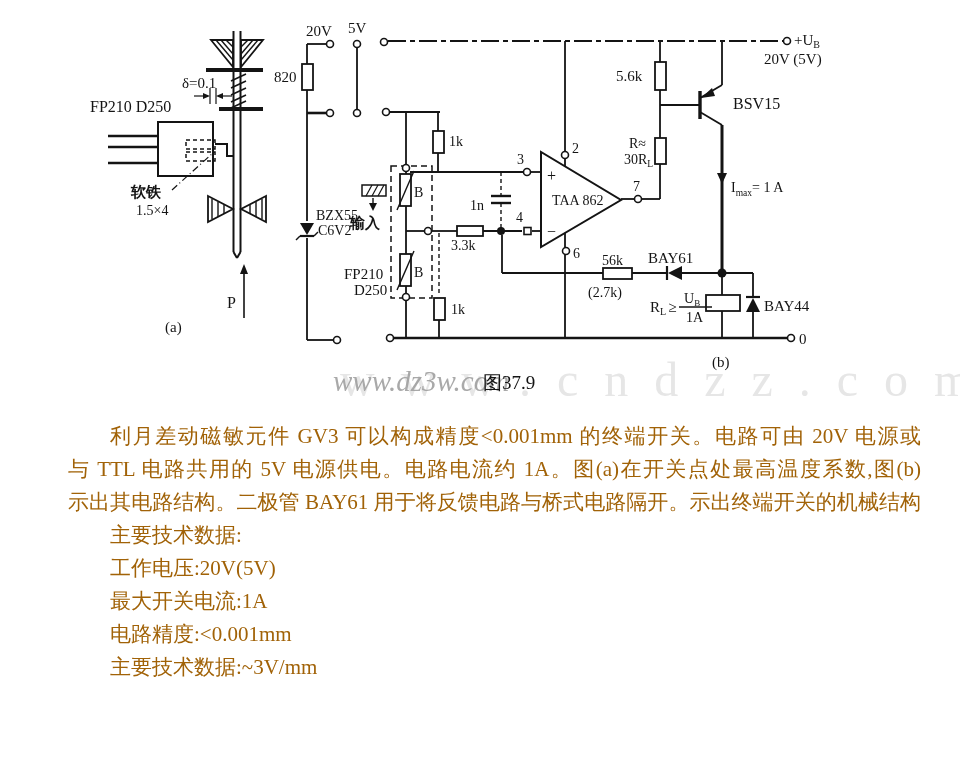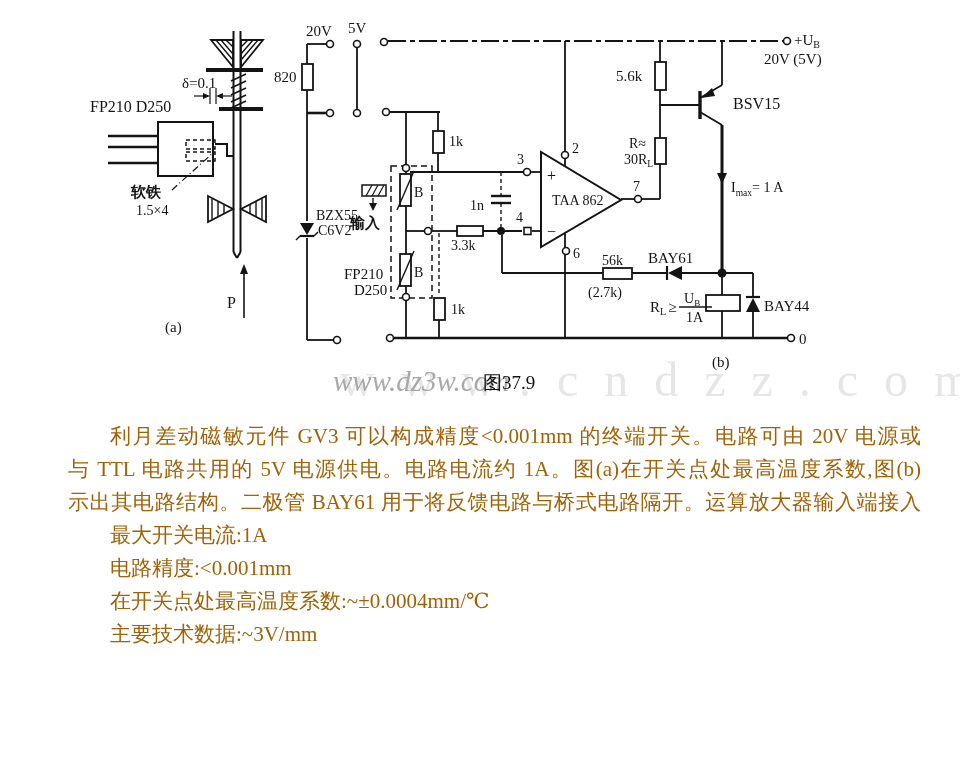--- a/index.html
+++ b/index.html
@@ -285,20 +285,21 @@
   <text x="712" y="367" font-size="15">(b)</text>
 
   <text x="340" y="396" font-size="48" class="wm2">www.cndzz.com</text>
   <text x="333" y="391" font-size="29" class="wm1">www.dz3w.com</text>
   <text x="483" y="389" font-size="19">图37.9</text>
 </svg>
 
 <div id="textblock">
   <div class="pline indent">利月差动磁敏元件 GV3 可以构成精度&lt;0.001mm 的终端开关。电路可由 20V 电源或</div>
   <div class="pline">与 TTL 电路共用的 5V 电源供电。电路电流约 1A。图(a)在开关点处最高温度系数,图(b)</div>
-  <div class="pline">示出其电路结构。二极管 BAY61 用于将反馈电路与桥式电路隔开。运算放大器输入端接入</div>
+  <div class="pline">示出其电路结构。二极管 BAY61 用于将反馈电路与桥式电路隔开。示出终端开关的机械结构</div>
+  <div class="spec">主要技术数据:</div>
+  <div class="spec">工作电压:20V(5V)</div>
   <div class="spec">最大开关电流:1A</div>
   <div class="spec">电路精度:&lt;0.001mm</div>
-  <div class="spec">在开关点处最高温度系数:~±0.0004mm/℃</div>
   <div class="spec">主要技术数据:~3V/mm</div>
 </div>
 
 </div>
 
 </body></html>

